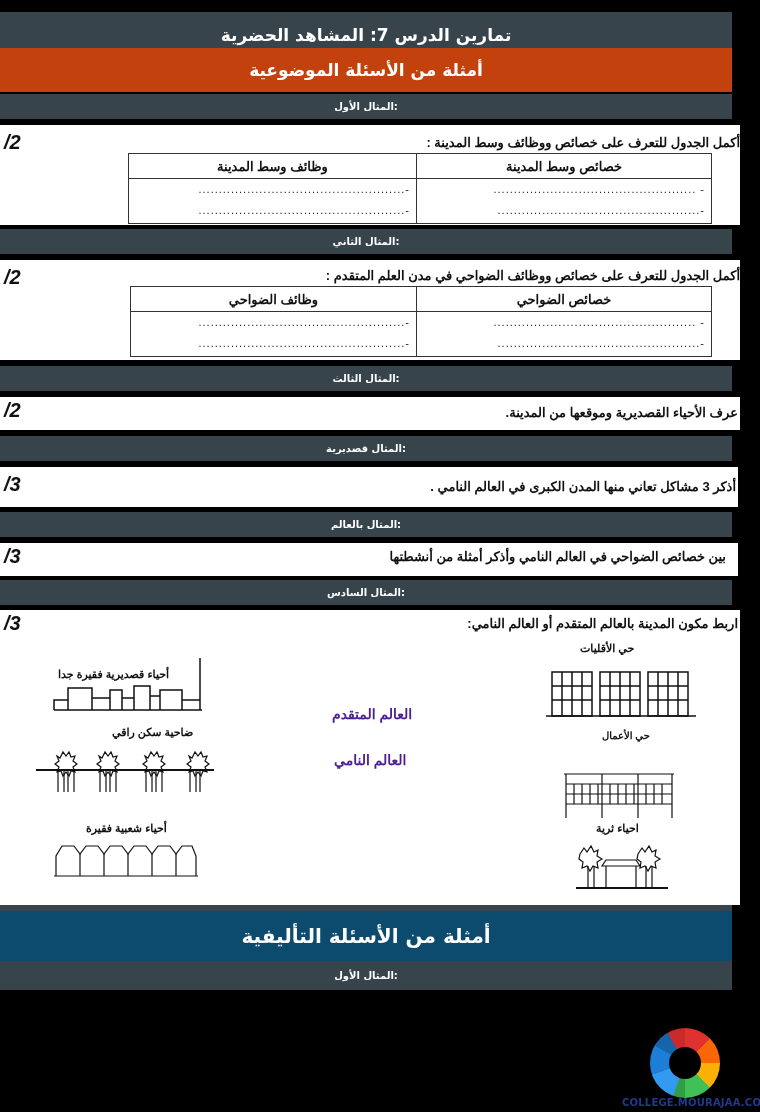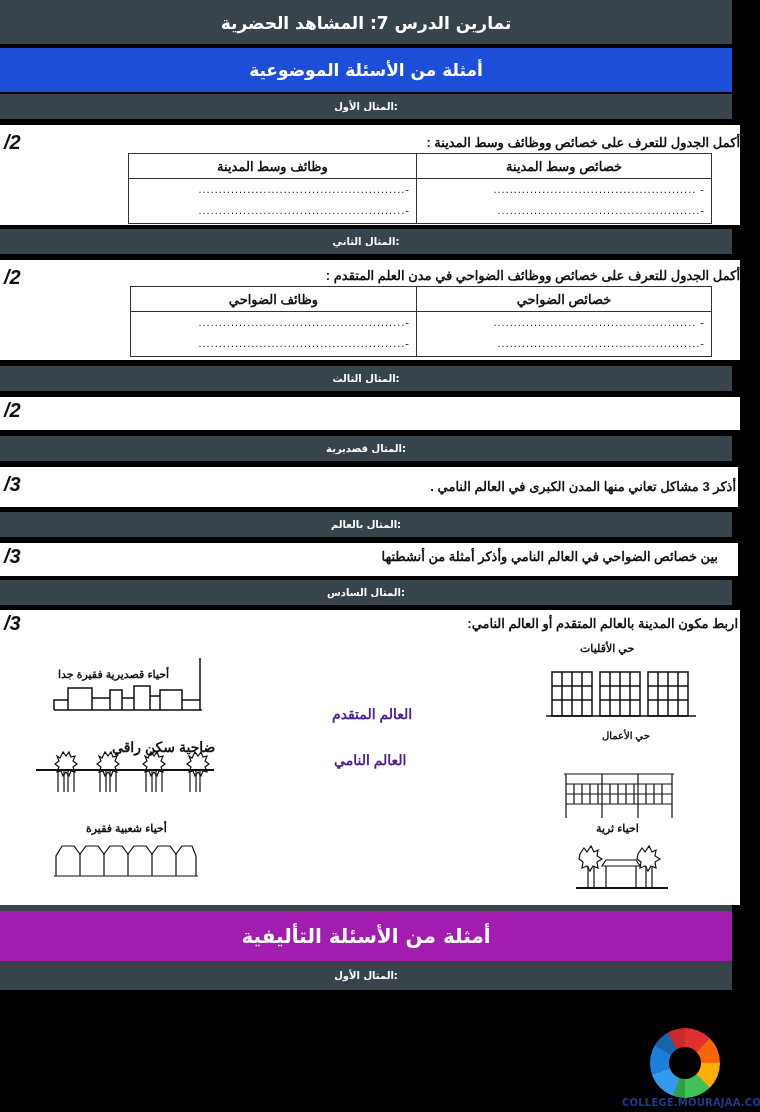--- a/index.html
+++ b/index.html
@@ -1,23 +1,23 @@
 <!DOCTYPE html>
 <html><head>
   <meta charset="utf-8">
   <style>
     html, body { margin:0; padding:0; background:#000; }
     body { width:760px; height:1112px; position:relative; overflow:hidden;
            font-family:"DejaVu Sans", sans-serif; }
     .bar { position:absolute; left:0; width:732px; color:#fff; text-align:center;
            direction:rtl; font-weight:bold; box-sizing:border-box; }
     .bar-dark { background:#37444c; }
-    .bar-blue { background:#1d4ed8; }
-    .bar-blue2 { background:#a21caf; }
-    .title-bar { top:0; height:44px; line-height:46px; font-size:17px; }
+    .bar-blue { background:#c2410c; }
+    .bar-blue2 { background:#0c4a6e; }
+    .title-bar { top:12px; height:44px; line-height:46px; font-size:17px; }
     .section-bar { height:44px; line-height:44px; font-size:17px; }
     .ex-bar { height:25px; line-height:25px; font-size:10px; }
     .panel { position:absolute; left:0; background:#fff; box-sizing:border-box; }
     .q { position:absolute; right:22px; direction:rtl; font-family:"Liberation Sans", sans-serif;
          font-weight:bold; font-size:13px; color:#111; white-space:nowrap; }
     .score { position:absolute; left:4px; font-family:"Liberation Sans", sans-serif;
              font-style:italic; font-weight:bold; font-size:20px; color:#111; }
     table.ws { position:absolute; border-collapse:collapse; direction:rtl;
                font-family:"Liberation Sans", sans-serif; }
     table.ws th { border:1.5px solid #333; font-weight:bold; font-size:13px; height:22px; color:#111; }
@@ -84,32 +84,33 @@
         <span class="dots">-...................................................</span>
       </td>
     </tr>
   </tbody>
     </table>
 </div>
 
 <div class="bar bar-dark ex-bar" style="top:366px;">:المثال الثالث</div>
 <div class="panel" style="top:397px; height:33px; width:740px;">
   <div class="score" style="top:2px;">/2</div>
+  <div class="q" style="top:8px; right:2px;">عرف الأحياء القصديرية وموقعها من المدينة.</div>
 </div>
 
 <div class="bar bar-dark ex-bar" style="top:436px;">:المثال قصديرية</div>
 <div class="panel" style="top:467px; height:40px; width:738px;">
   <div class="score" style="top:6px;">/3</div>
   <div class="q" style="top:12px; right:2px;">أذكر 3 مشاكل تعاني منها المدن الكبرى في العالم النامي .</div>
 </div>
 
 <div class="bar bar-dark ex-bar" style="top:512px;">:المثال بالعالم</div>
 <div class="panel" style="top:543px; height:33px; width:738px;">
   <div class="score" style="top:2px;">/3</div>
-  <div class="q" style="top:6px; right:20px;">بين خصائص الضواحي في العالم النامي وأذكر أمثلة من أنشطتها</div>
+  <div class="q" style="top:6px; right:12px;">بين خصائص الضواحي في العالم النامي وأذكر أمثلة من أنشطتها</div>
 </div>
 
 <div class="bar bar-dark ex-bar" style="top:580px;">:المثال السادس</div>
 <div class="panel" style="top:610px; height:295px; width:740px;">
   <div class="score" style="top:2px;">/3</div>
   <div class="q" style="top:6px; right:2px;">اربط مكون المدينة بالعالم المتقدم أو العالم النامي:</div>
 
   <div class="lbl" style="left:580px; top:32px;">حي الأقليات</div>
   <svg style="left:546px; top:58px;" width="150" height="52" viewBox="0 0 150 52">
     <g fill="none" stroke="#111" stroke-width="1.5">
@@ -143,21 +144,21 @@
   <div class="world" style="left:332px; top:96px;">العالم المتقدم</div>
   <div class="world" style="left:334px; top:142px;">العالم النامي</div>
 
   <div class="lbl" style="left:58px; top:58px;">أحياء قصديرية فقيرة جدا</div>
   <svg style="left:52px; top:48px;" width="150" height="54" viewBox="0 0 150 54">
     <g fill="none" stroke="#111" stroke-width="1.5">
       <path d="M148 0V52M2 52H150"></path>
       <path d="M2 52V42H16V52M16 52V30H40V52M40 52V40H58V52M58 52V32H70V52M70 52V40H82V52M82 52V28H98V52M98 52V38H108V52M108 52V32H130V52M130 52V42H148"></path>
     </g>
   </svg>
-  <div class="lbl" style="left:112px; top:129px; font-size:14px;">ضاحية سكن راقي</div>
+  <div class="lbl" style="left:112px; top:116px; font-size:11px;">ضاحية سكن راقي</div>
   <svg style="left:36px; top:142px;" width="178" height="42" viewBox="0 0 178 42">
     <g fill="none" stroke="#111" stroke-width="1.2">
       <path d="M0 18H178" stroke-width="2"></path>
       <path d="M24 6l3-6 3 4 3-4 2 5 4-1-2 5 4 3-4 3 2 5-4-1-2 5-3-4-3 4-2-5-4 1 2-5-4-3 4-3-2-5z"></path>
       <path d="M66 6l3-6 3 4 3-4 2 5 4-1-2 5 4 3-4 3 2 5-4-1-2 5-3-4-3 4-2-5-4 1 2-5-4-3 4-3-2-5z"></path>
       <path d="M112 6l3-6 3 4 3-4 2 5 4-1-2 5 4 3-4 3 2 5-4-1-2 5-3-4-3 4-2-5-4 1 2-5-4-3 4-3-2-5z"></path>
       <path d="M156 6l3-6 3 4 3-4 2 5 4-1-2 5 4 3-4 3 2 5-4-1-2 5-3-4-3 4-2-5-4 1 2-5-4-3 4-3-2-5z"></path>
       <path d="M22 18V40M28 18V40M32 18V40M38 18V40M64 18V40M70 18V40M74 18V40M80 18V40M110 18V40M116 18V40M120 18V40M126 18V40M154 18V40M160 18V40M164 18V40"></path>
     </g>
   </svg>

